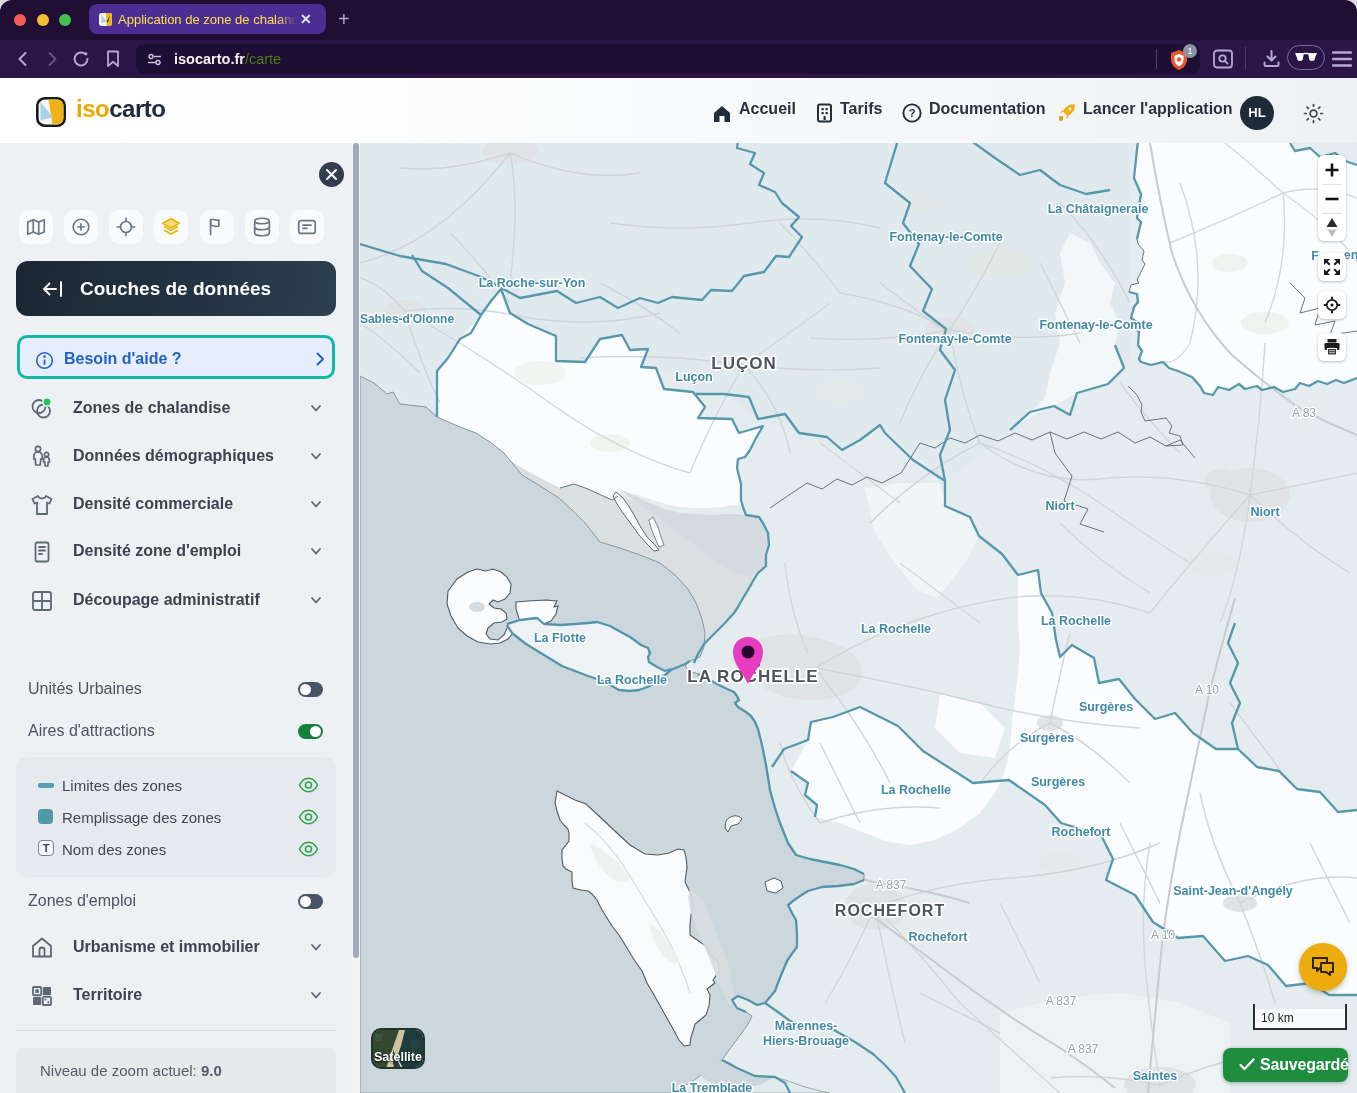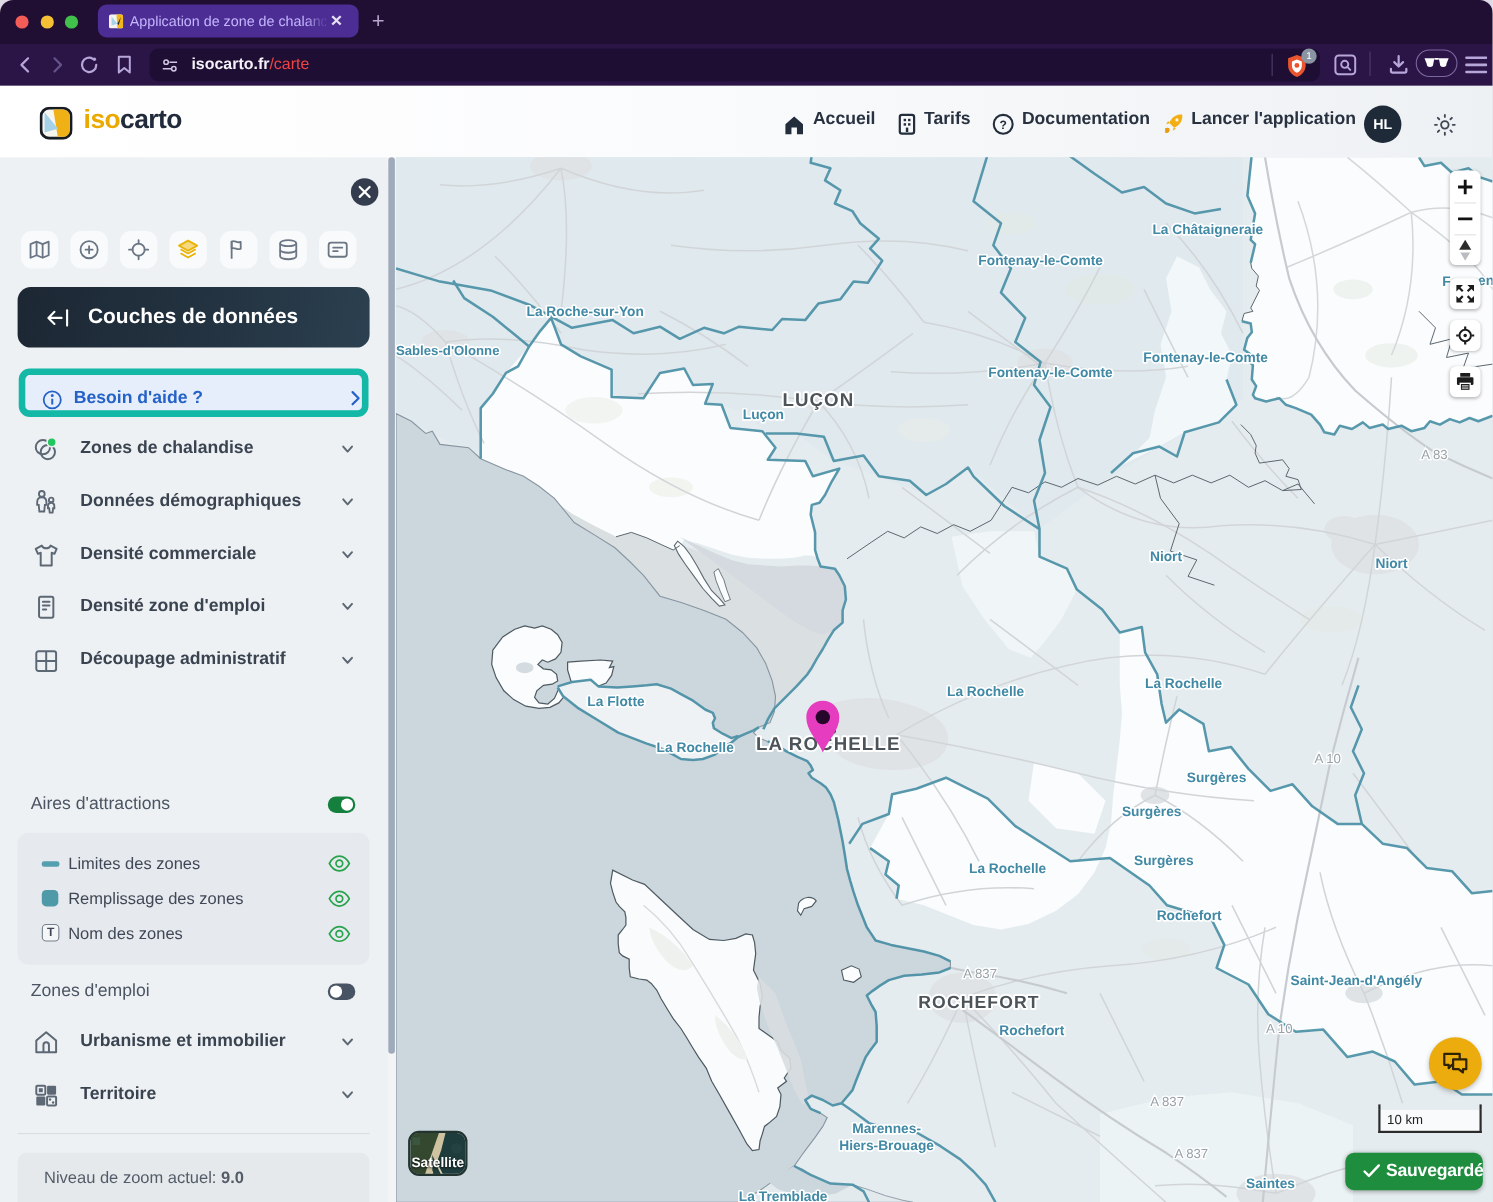--- a/index.html
+++ b/index.html
@@ -2,21 +2,21 @@
 <html><head>
 <meta charset="utf-8">
 <style>
   * { margin:0; padding:0; box-sizing:border-box; }
   html,body { width:1357px; height:1093px; overflow:hidden; font-family:"Liberation Sans", sans-serif; }
   body { background:#ded9e4; position:relative; }
   
   #tabbar { position:absolute; left:0; top:0; width:1357px; height:40px; background:#200f33; border-radius:12px 12px 0 0; }
   .tl { position:absolute; top:14px; width:12px; height:12px; border-radius:50%; }
   #tab { position:absolute; left:89px; top:4px; width:237px; height:30px; background:#4c2d94; border-radius:8px; }
-  #tabtitle { position:absolute; left:29px; top:8px; font-size:13px; color:#c4b5fd; white-space:nowrap; overflow:hidden; width:178px; }
+  #tabtitle { position:absolute; left:29px; top:8px; font-size:13px; color:#fde047; white-space:nowrap; overflow:hidden; width:178px; }
   #tabtitle:after{content:""; position:absolute; right:0; top:0; bottom:0; width:18px; background:linear-gradient(90deg,rgba(76,45,148,0),#4c2d94);}
   #tabx { position:absolute; left:211px; top:7px; color:#e8e2f2; font-size:14px; font-weight:bold; }
   #newtab { position:absolute; left:338px; top:8px; color:#b4a6cc; font-size:20px; font-weight:400; }
   #toolbar { position:absolute; left:0; top:40px; width:1357px; height:38px; background:#2b1546; }
   #urlfield { position:absolute; left:136px; top:4px; width:1064px; height:30px; background:#1e0e34; border-radius:8px; }
   .cicon { position:absolute; top:0; }
   
   #appheader { position:absolute; left:0; top:78px; width:1357px; height:76px; background:linear-gradient(90deg,#ffffff 0%,#fafbfc 45%,#eef1f4 100%); box-shadow:0 1px 2px rgba(0,0,0,0.07); }
   #logo { position:absolute; left:36px; top:19px; width:30px; height:30px; }
   #logotext { position:absolute; left:76px; top:17px; font-size:24px; font-weight:bold; letter-spacing:-0.5px; }
@@ -25,21 +25,21 @@
   #avatar { position:absolute; left:1240px; top:18px; width:34px; height:34px; background:#1f2a38; border-radius:50%; color:#fff; font-size:13px; font-weight:bold; text-align:center; line-height:34px; }
   
   #content { position:absolute; left:0; top:143px; width:1357px; height:950px; }
   #sidebar { position:absolute; left:0; top:0; width:352px; height:950px; background:#eef1f4; }
   #sbscroll { position:absolute; left:352px; top:0; width:8px; height:950px; background:#f3f4f6; }
   #sbthumb { position:absolute; left:1px; top:0; width:6px; height:815px; background:#9fabba; border-radius:3px; }
   #closex { position:absolute; left:319px; top:19px; width:25px; height:25px; border-radius:50%; background:#333d4d; }
   .toolbtn { width:34px; height:34px; background:#f9fafb; border-radius:10px; position:absolute; top:67px; display:flex; align-items:center; justify-content:center; }
   #darkpanel { position:absolute; left:16px; top:118px; width:320px; height:55px; border-radius:12px; background:linear-gradient(100deg,#1c2733 0%,#243442 60%,#2b4050 100%); color:#fff; }
   #darkpanel .t { position:absolute; left:64px; top:17px; font-size:19px; font-weight:bold; }
-  #helpbox { position:absolute; left:17px; top:192px; width:318px; height:44px; border-radius:10px; background:#e7eefb; border:6px solid #14b8a6; }
+  #helpbox { position:absolute; left:17px; top:192px; width:318px; height:44px; border-radius:10px; background:#e7eefb; border:3px solid #14b8a6; }
   #helpbox .t { position:absolute; left:44px; top:12px; font-size:16px; font-weight:bold; color:#2462c8; }
   .cat { position:absolute; left:0; width:352px; height:24px; }
   .cat .icon { position:absolute; left:29px; top:0; }
   .cat .t { position:absolute; left:73px; top:3px; font-size:16px; font-weight:bold; color:#3a4350; }
   .chev { position:absolute; left:310px; top:6px; width:12px; height:12px; }
   .togrow { position:absolute; left:28px; width:324px; height:20px; }
   .togrow .t { font-size:16px; color:#4a5462; }
   .tog { position:absolute; left:270px; top:2px; width:25px; height:15px; border-radius:8px; }
   .tog .knob { position:absolute; top:2px; width:11px; height:11px; border-radius:50%; background:#fff; }
   .togoff { background:#485363; } .togoff .knob { left:2px; }
@@ -99,21 +99,21 @@
   <svg class="cicon" style="left:104px;top:9px" width="18" height="20" viewBox="0 0 18 20">
       <path d="M4 2.5 H14 V17 L9 12.8 L4 17 Z" stroke="#b7a6da" stroke-width="1.8" fill="none" stroke-linejoin="round"></path>
     </svg>
   <div id="urlfield">
     <svg class="cicon" style="left:10px;top:7px" width="17" height="17" viewBox="0 0 17 17">
         <circle cx="5" cy="5.5" r="2" stroke="#cfc6e2" stroke-width="1.4" fill="none"></circle>
         <line x1="8" y1="5.5" x2="15" y2="5.5" stroke="#cfc6e2" stroke-width="1.4"></line>
         <circle cx="12" cy="11.5" r="2" stroke="#cfc6e2" stroke-width="1.4" fill="none"></circle>
         <line x1="2" y1="11.5" x2="9.5" y2="11.5" stroke="#cfc6e2" stroke-width="1.4"></line>
       </svg>
-    <div style="position:absolute;left:38px;top:7px;font-size:14.5px;font-weight:bold;color:#f4f1f8;">isocarto.fr<span style="color:#ef4444;font-weight:normal;">/carte</span></div>
+    <div style="position:absolute;left:38px;top:7px;font-size:14.5px;font-weight:bold;color:#f4f1f8;">isocarto.fr<span style="color:#4d7c0f;font-weight:normal;">/carte</span></div>
     <div style="position:absolute;left:1020px;top:5px;width:1px;height:20px;background:#4e3d6b;"></div>
     <svg class="cicon" style="left:1033px;top:5px" width="20" height="22" viewBox="0 0 20 22">
         <path d="M10 1 L18 4 V10 C18 15.5 14.5 19.3 10 21 C5.5 19.3 2 15.5 2 10 V4 Z" fill="#e8552e"></path>
         <path d="M10 5 L14.5 6.8 V10.5 C14.5 13.8 12.6 16.1 10 17.2 C7.4 16.1 5.5 13.8 5.5 10.5 V6.8 Z" fill="#fff"></path>
         <circle cx="10" cy="10.5" r="2.2" fill="#e8552e"></circle>
       </svg>
     <circle></circle>
     <div style="position:absolute;left:1047px;top:0px;width:14px;height:14px;border-radius:50%;background:#8b94a3;color:#fff;font-size:9px;text-align:center;line-height:14px;">1</div>
   </div>
   <svg class="cicon" style="left:1212px;top:8px" width="22" height="22" viewBox="0 0 22 22">
@@ -302,20 +302,26 @@
     <div class="cat" style="top:445px">
       <svg class="icon" width="26" height="26" viewBox="0 0 26 26" fill="none" stroke="#5d6875" stroke-width="1.8" stroke-linejoin="round">
           <rect x="4" y="4" width="18" height="18" rx="2"></rect>
           <path d="M13 4 V22 M4 13 H22"></path>
         </svg>
       <div class="t">Découpage administratif</div>
       <svg class="chev" viewBox="0 0 12 12" fill="none" stroke="#5d6875" stroke-width="1.8" stroke-linecap="round" stroke-linejoin="round">
           <path d="M2 4 L6 8.5 L10 4"></path>
         </svg>
     </div>
+    <div class="togrow" style="top:537px">
+        <div class="t">Unités Urbaines</div>
+        <div class="tog togoff">
+          <div class="knob"></div>
+        </div>
+      </div>
     <div class="togrow" style="top:579px">
         <div class="t">Aires d'attractions</div>
         <div class="tog togon">
           <div class="knob"></div>
         </div>
       </div>
     <div id="subpanel">
       <div class="sub" style="top:18px">
         <div style="position:absolute;left:0;top:8px;width:16px;height:5px;border-radius:2px;background:#55a0ae;"></div>
         <div class="t">Limites des zones</div>

